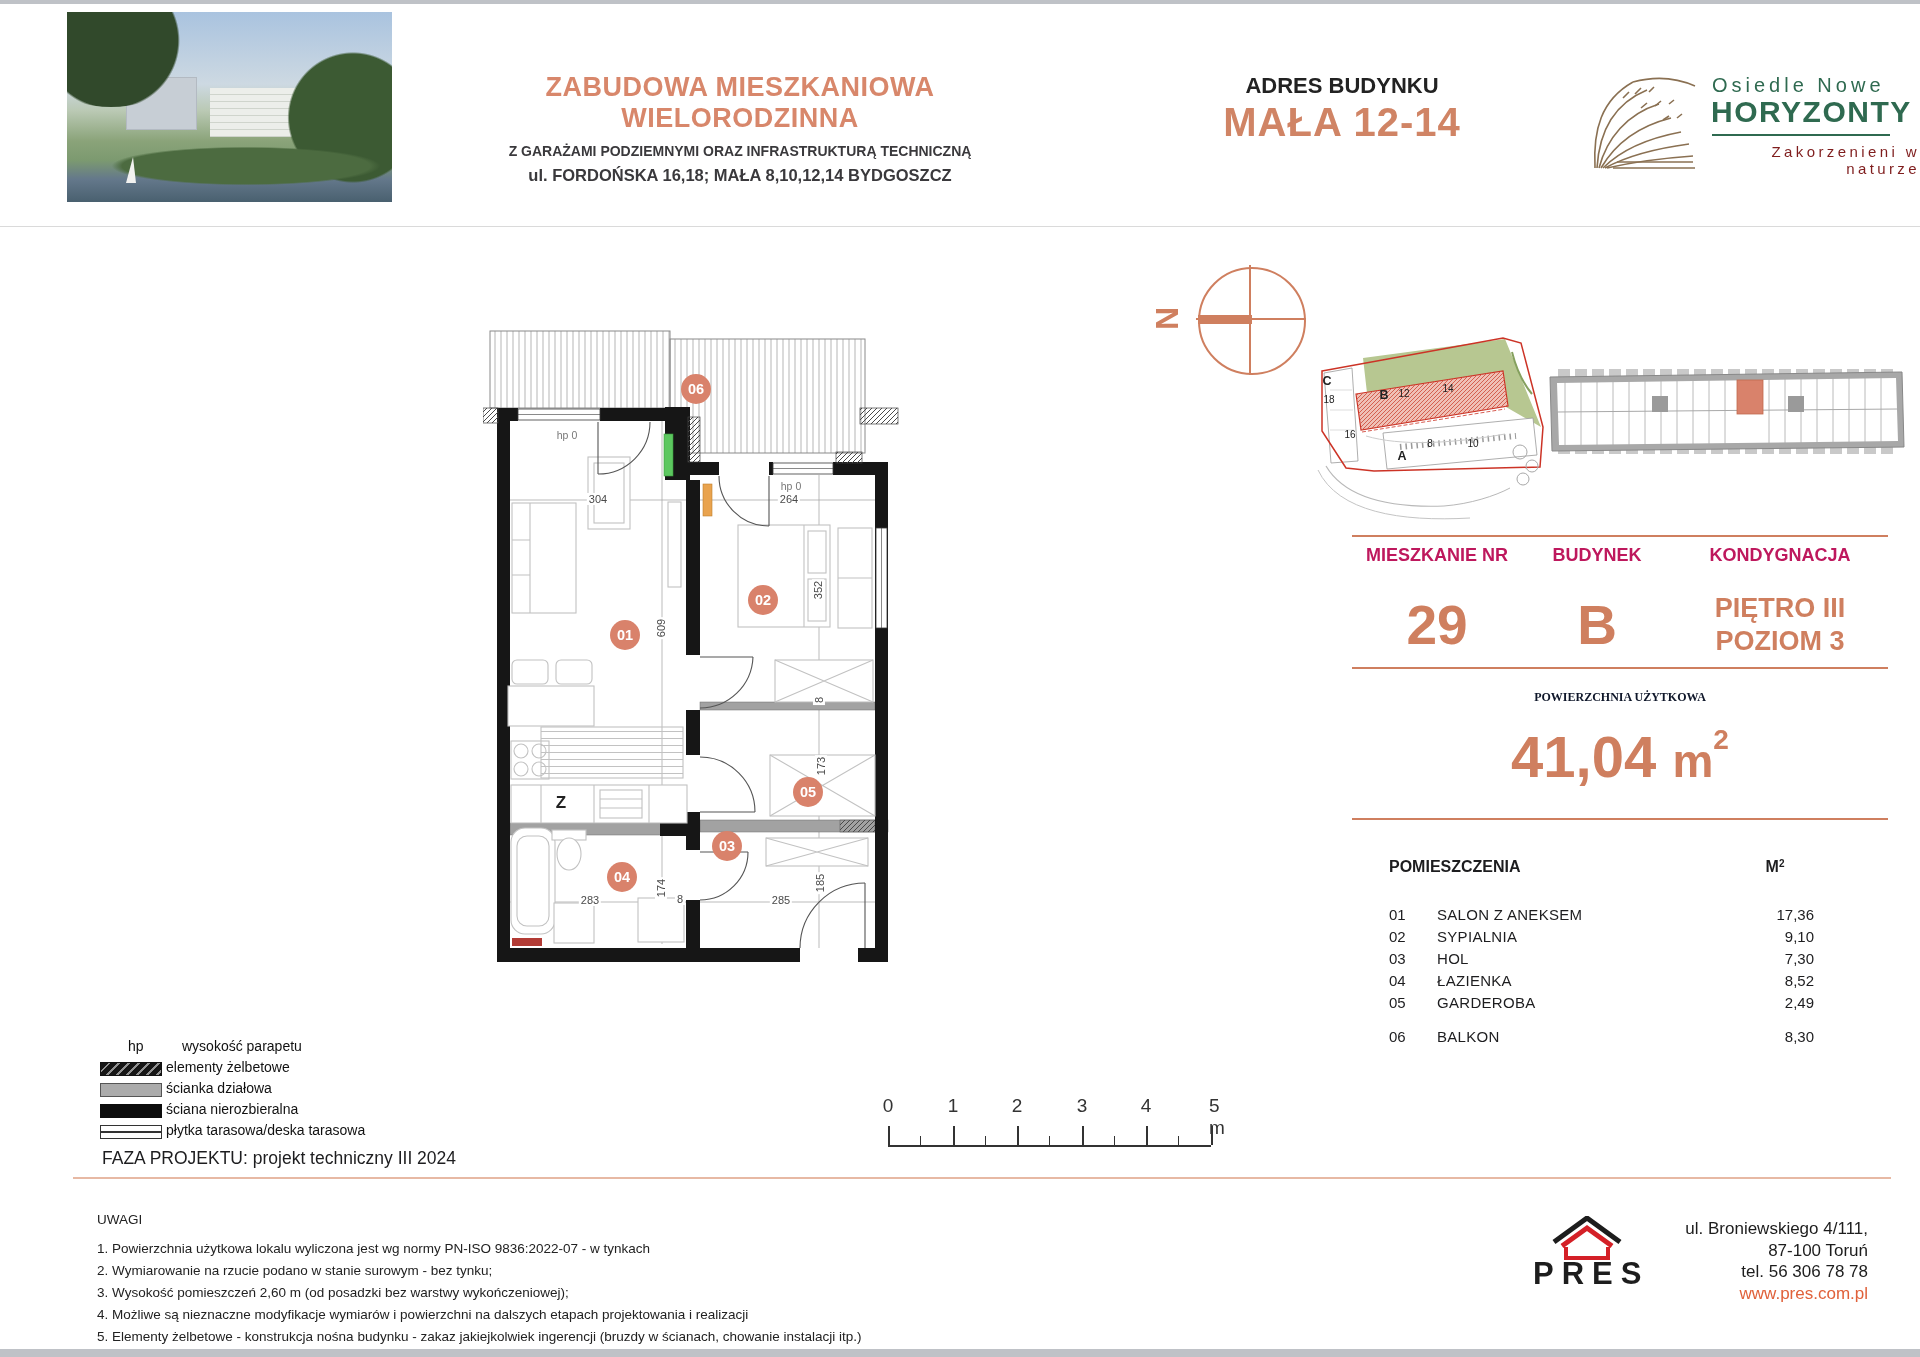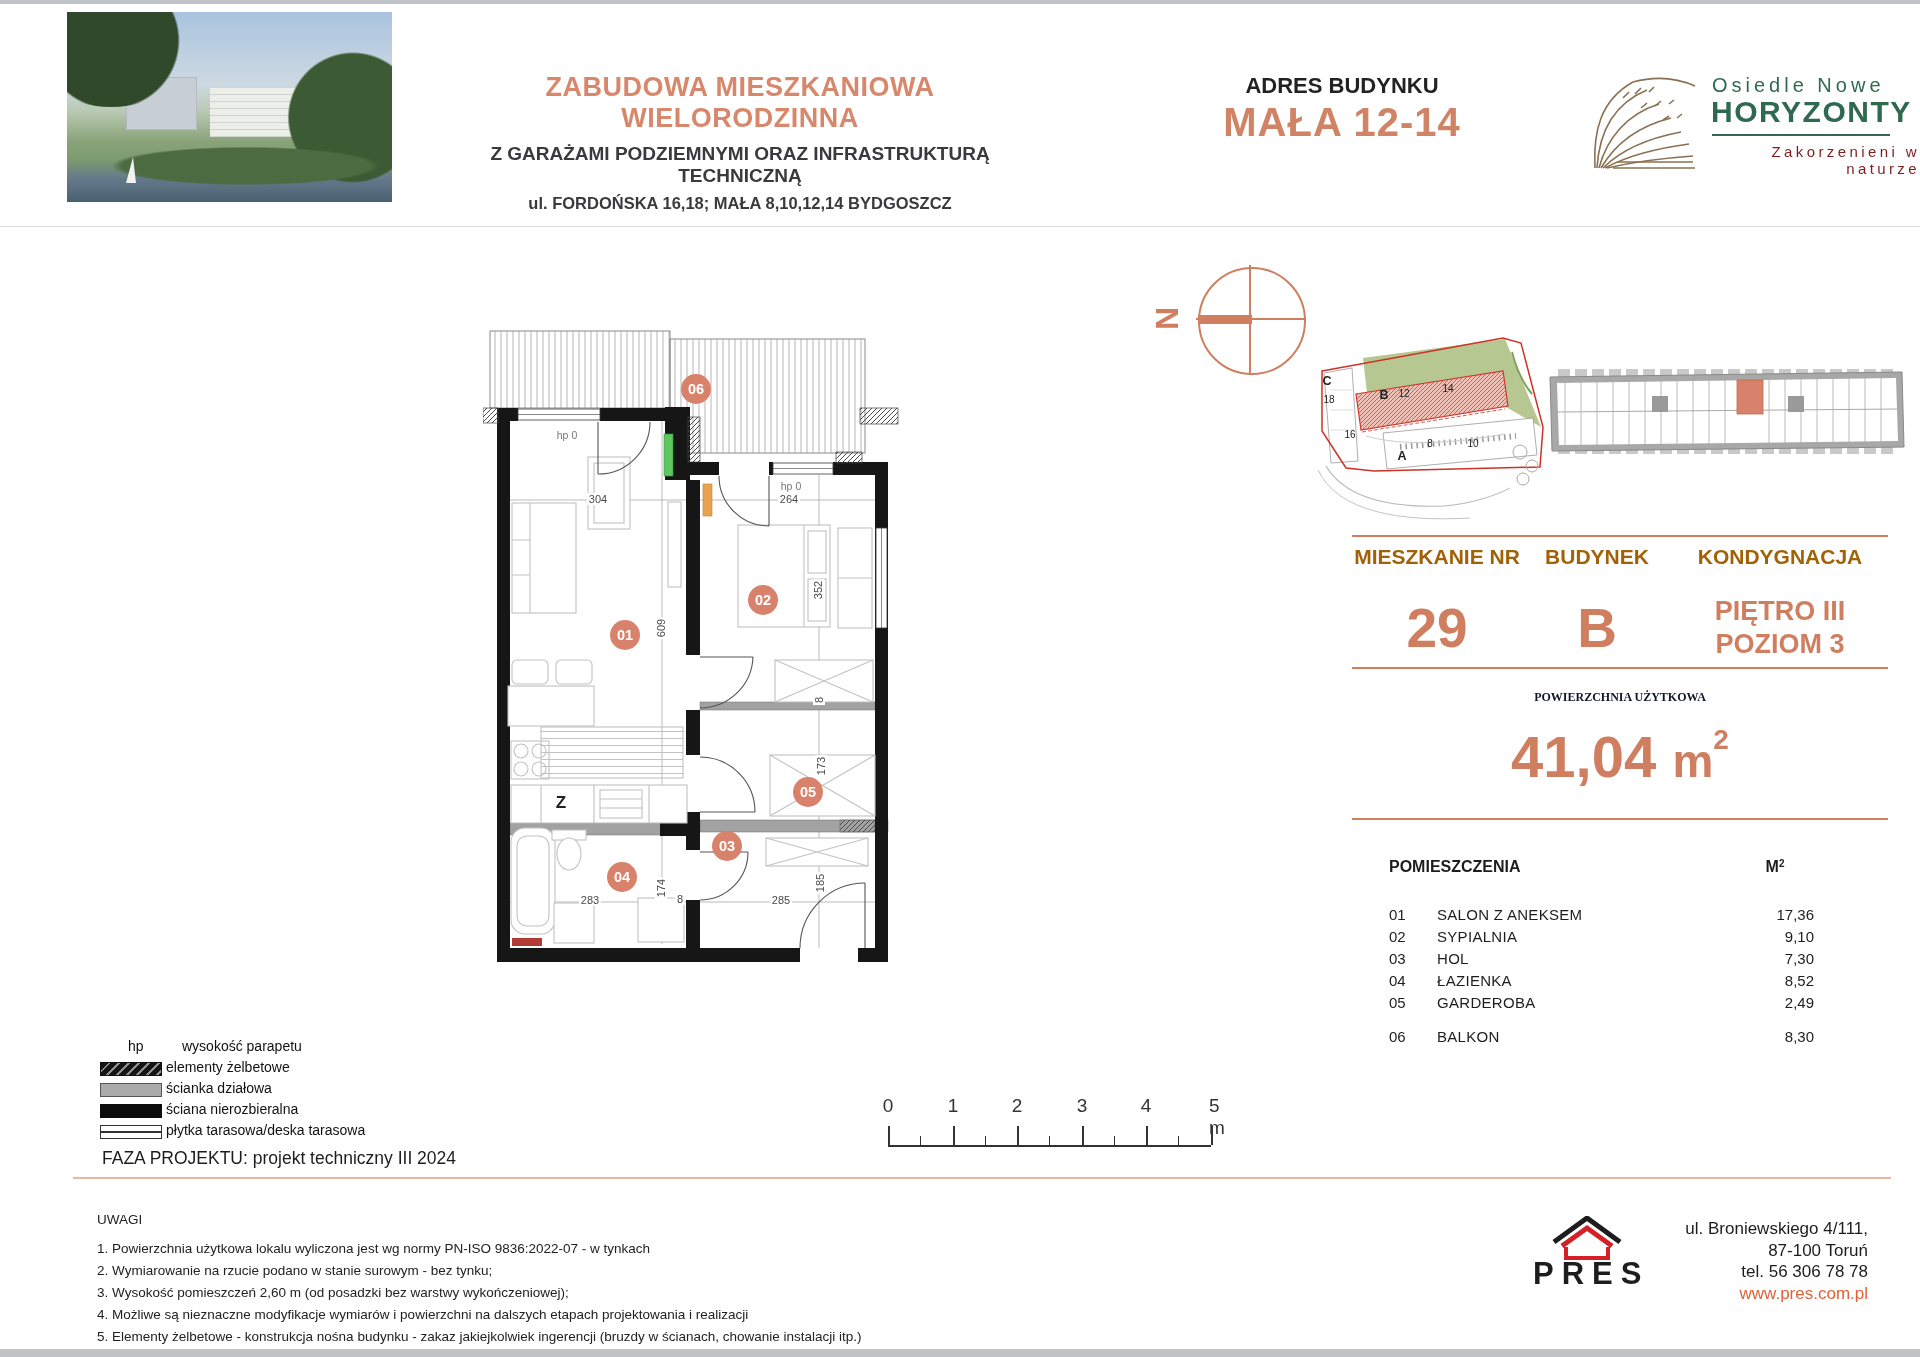--- a/index.html
+++ b/index.html
@@ -19,21 +19,21 @@
      background:radial-gradient(circle,#31492b 0 60%,transparent 62%);}
   #photo .tree-r{position:absolute;right:-12%;top:18%;width:48%;height:75%;border-radius:50%;
      background:radial-gradient(circle,#3c5a33 0 60%,transparent 62%);}
   #photo .bush{position:absolute;left:10%;bottom:8%;width:90%;height:22%;border-radius:40%;
      background:radial-gradient(ellipse,#4c6b40 0 60%,transparent 65%);}
   #photo .sail{position:absolute;left:18%;bottom:10%;width:0;height:0;
      border-left:7px solid transparent;border-right:3px solid transparent;border-bottom:26px solid #f2f2f0;}
 
   .title-block{position:absolute;left:430px;top:72px;width:620px;text-align:center;}
   .title-1{font-size:27px;font-weight:bold;color:#d8876b;letter-spacing:.5px;}
-  .title-2{font-size:19px;font-weight:bold;color:#3a393c;margin-top:9px;}
+  .title-2{font-size:14px;font-weight:bold;color:#3a393c;margin-top:9px;}
   .title-3{font-size:16.5px;font-weight:bold;color:#3a393c;margin-top:7px;}
 
   .addr-label{position:absolute;left:1212px;top:73px;width:260px;text-align:center;
      font-size:22px;font-weight:bold;color:#222;}
   .addr-value{position:absolute;left:1192px;top:100px;width:300px;text-align:center;
      font-size:40px;font-weight:bold;color:#d08465;letter-spacing:1px;}
 
   .logo-line1{position:absolute;left:1712px;top:74px;font-size:20px;color:#2f6a50;letter-spacing:4px;font-weight:500;}
   .logo-line2{position:absolute;left:1711px;top:95px;font-size:30px;font-weight:bold;color:#2f6a50;letter-spacing:1.5px;}
   .logo-divider{position:absolute;left:1712px;top:134px;width:178px;height:2px;background:#2f6a50;}
@@ -62,21 +62,21 @@
 
   
   #siteplan{position:absolute;left:1316px;top:332px;width:235px;height:200px;}
   #siteplan .lbl{position:absolute;font-size:10px;color:#222;transform:translate(-50%,-50%);}
   #siteplan .lbl.big{font-size:12.5px;font-weight:bold;}
   #keyplan{position:absolute;left:1548px;top:360px;width:360px;height:105px;}
 
   
   .hr-orange{position:absolute;left:1352px;width:536px;height:2px;background:#cf7f5f;}
   .info-col{position:absolute;text-align:center;}
-  .info-label{font-size:21px;font-weight:bold;color:#a16207;}
+  .info-label{font-size:18px;font-weight:bold;color:#be185d;}
   .info-value{font-size:55px;font-weight:bold;color:#cf7f5f;line-height:1;}
   .info-value.small{font-size:27px;line-height:33px;}
   .area-label{position:absolute;left:1352px;top:690px;width:536px;text-align:center;
      font-size:12px;font-weight:bold;color:#0f172a;font-family:Liberation Serif, serif;}
   .area-value{position:absolute;left:1352px;top:726px;width:536px;text-align:center;
      font-size:58px;font-weight:bold;color:#cf7f5f;line-height:1;}
   .area-value .unit{font-size:46px;}
   .area-value sup{font-size:28px;vertical-align:28px;}
 
   

